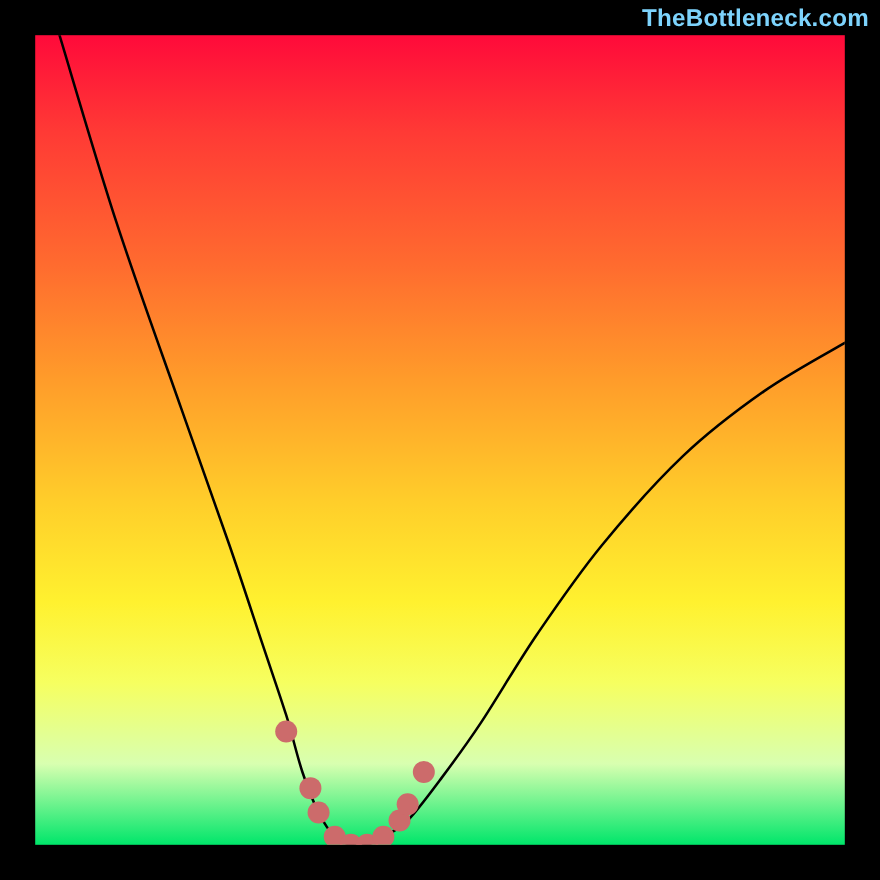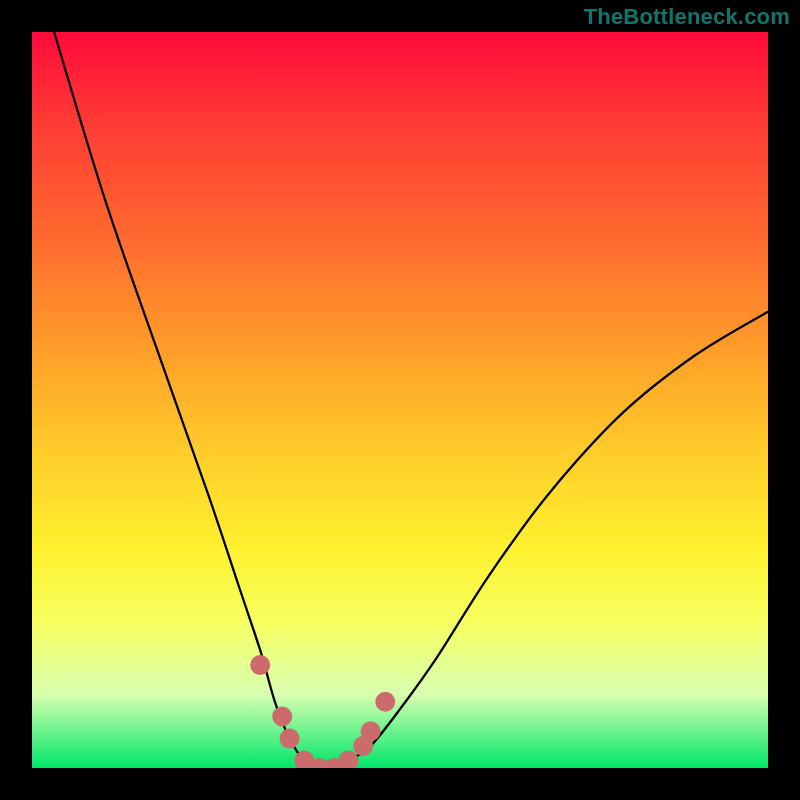--- a/index.html
+++ b/index.html
@@ -14,21 +14,21 @@
   .wrap {
     position: relative;
     width: 800px;
     height: 800px;
     background: #000;
   }
   .watermark {
     position: absolute;
     top: 4px;
     right: 10px;
-    color: #0f766e;
+    color: #7dd3fc;
     font-size: 22px;
     font-weight: 600;
     letter-spacing: 0.2px;
     user-select: none;
   }
   .plot {
     position: absolute;
     left: 32px;
     top: 32px;
     width: 736px;

